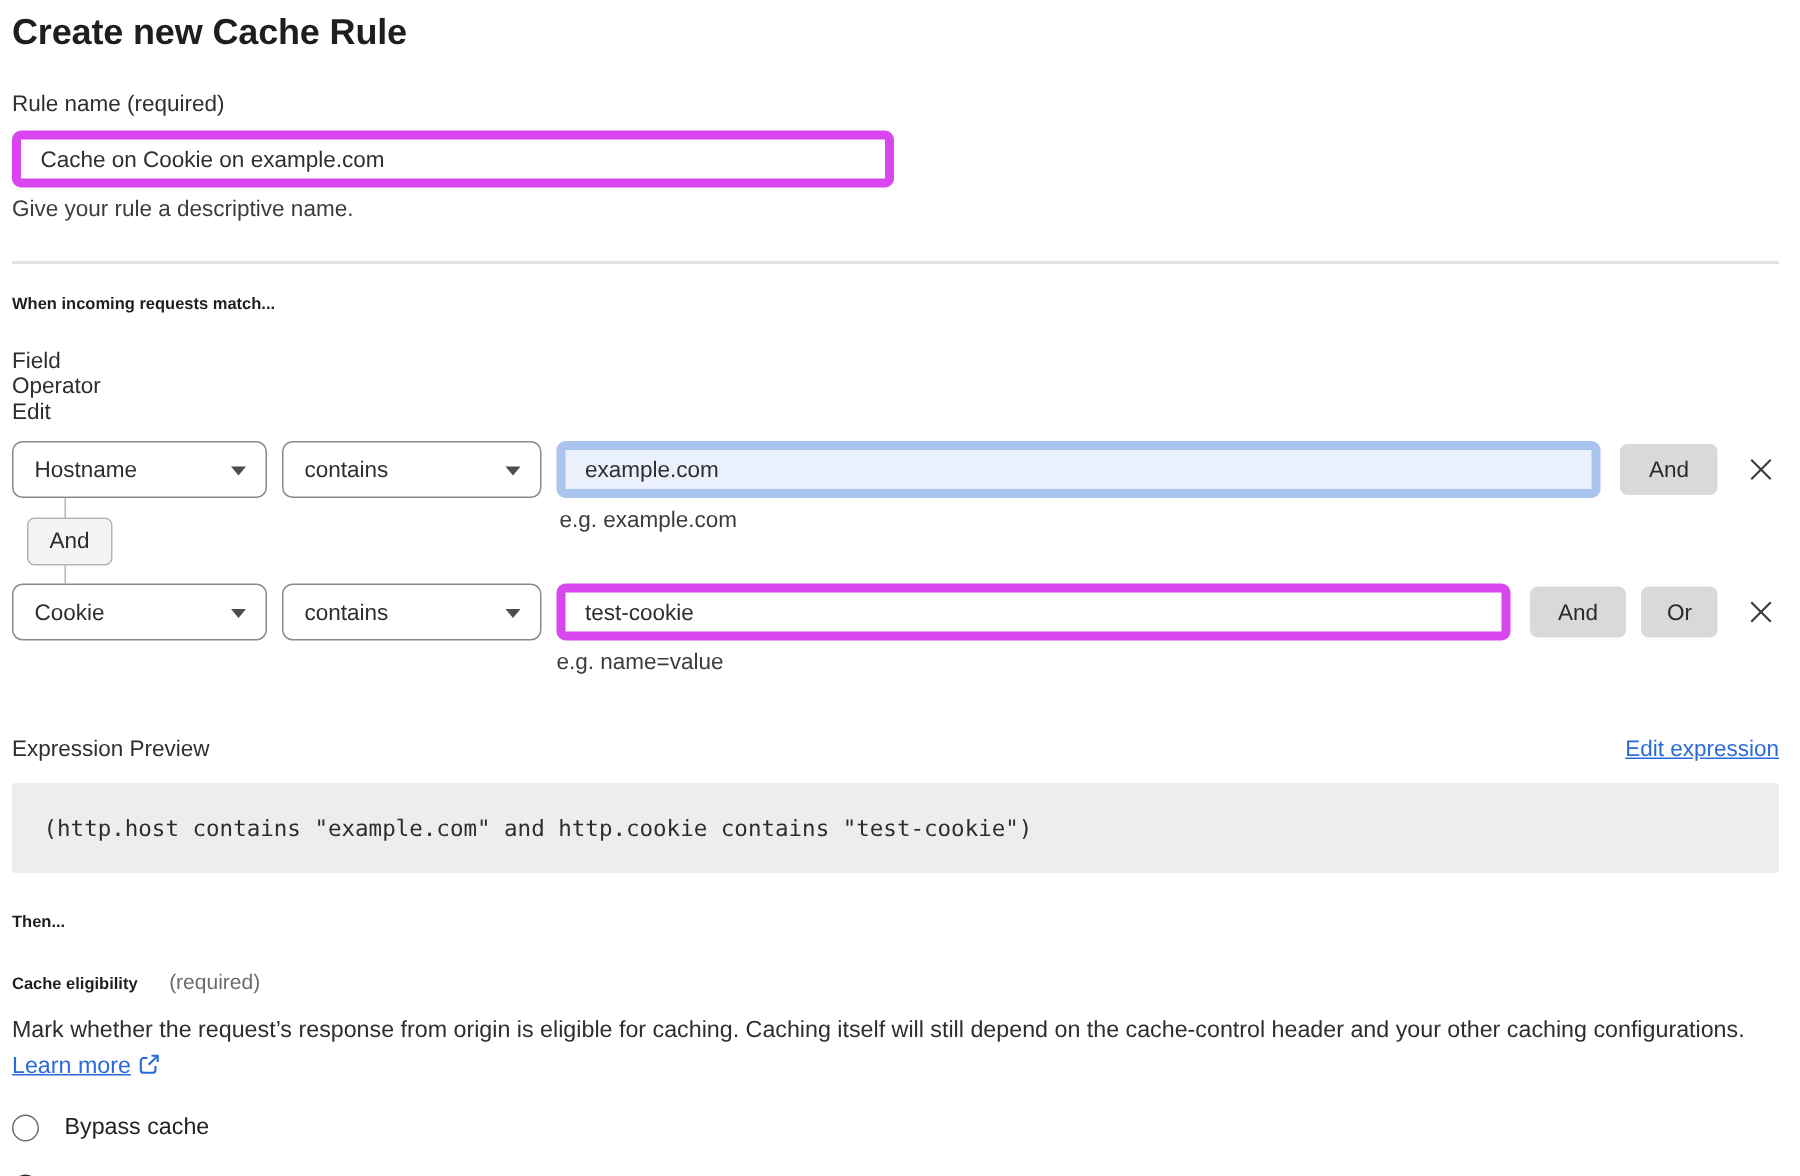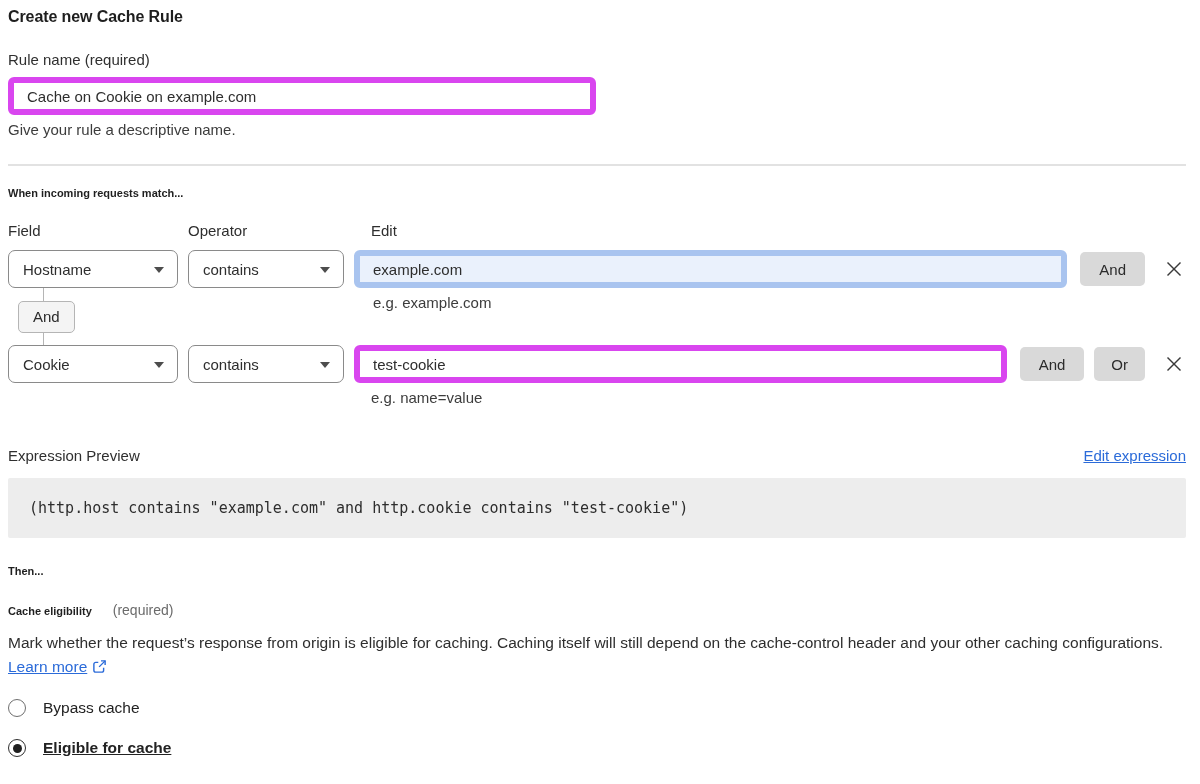--- a/index.html
+++ b/index.html
@@ -4,50 +4,50 @@
 <style>
   * { box-sizing: border-box; margin: 0; padding: 0; }
   html, body { background: #ffffff; }
   body {
     width: 1200px; height: 784px; overflow: hidden;
     font-family: "Liberation Sans", "DejaVu Sans", sans-serif;
     color: #2e2e2e; font-size: 15px;
   }
   .page { padding: 8px 14px 20px 8px; width: 1200px; }
 
-  .page-title { font-size: 16px; font-weight: 700; color: #1e1e1e; letter-spacing: -0.1px; }
+  .page-title { font-size: 24px; font-weight: 700; color: #1e1e1e; letter-spacing: -0.1px; }
 
   .label { font-size: 15px; color: #2f2f2f; }
   .rule-name-label { margin-top: 25px; }
 
   .text-input {
     display: block; height: 38px; border: 6px solid #d946ef; border-radius: 6px;
     padding: 0 13px; font-size: 15px; color: #2e2e2e; background: #fff;
     font-family: "Liberation Sans", "DejaVu Sans", sans-serif; outline: none; width: 100%;
   }
   .rule-name-input { margin-top: 9px; width: 588px; }
   .helper { margin-top: 6px; font-size: 15px; color: #3c3c3c; }
 
   .divider { border: none; border-top: 2px solid #e2e2e2; margin-top: 26px; }
 
   .section-heading { margin-top: 21px; font-size: 11px; font-weight: 700; color: #1f1f1f; }
 
-  .col-labels { display: flex; margin-top: 23px; }
+  .col-labels { display: flex; margin-top: 23px; flex-direction: column; }
   .col-labels .c1 { width: 180px; }
   .col-labels .c2 { width: 183px; }
 
   .cond-row { display: flex; align-items: center; height: 38px; margin-top: 11px; }
   .cond-row.second { margin-top: 0; }
 
   .select {
     position: relative; width: 170px; height: 38px; background: #fff;
     border: 1px solid #8a8a8a; border-radius: 7px; display: flex; align-items: center;
     padding: 0 30px 0 14px; cursor: pointer; color: #2e2e2e; flex: none;
   }
-  .select.op { width: 156px; margin-left: 10px; }
+  .select.op { width: 173px; margin-left: 10px; }
   .caret {
     position: absolute; right: 13px; top: 16px; width: 0; height: 0;
     border-left: 5px solid transparent; border-right: 5px solid transparent;
     border-top: 6px solid #4d4d4d;
   }
   .value-input { flex: 1 1 auto; margin-left: 10px; }
   .value-input.highlight { background: #eaf1fc; border-color: #a9c4ef; }
 
   .btn-group { display: flex; gap: 10px; margin-left: 13px; flex: none; }
   .chip-btn {

